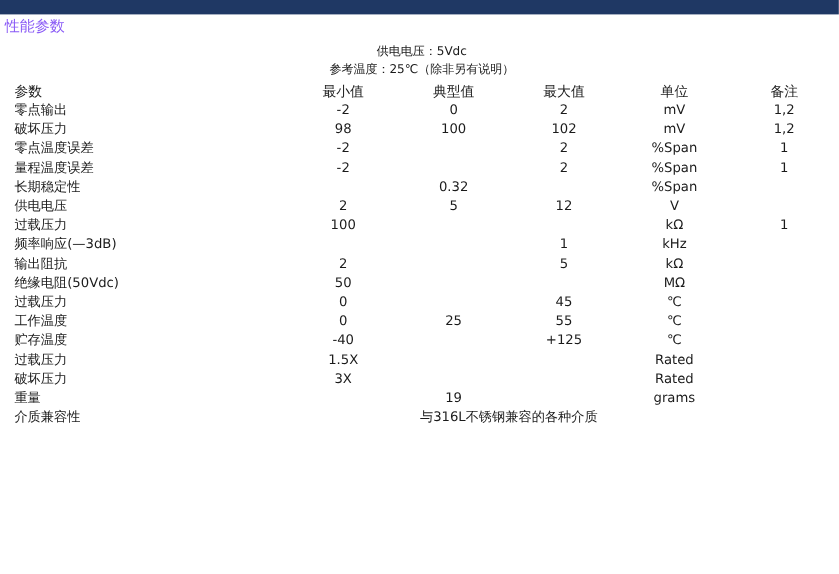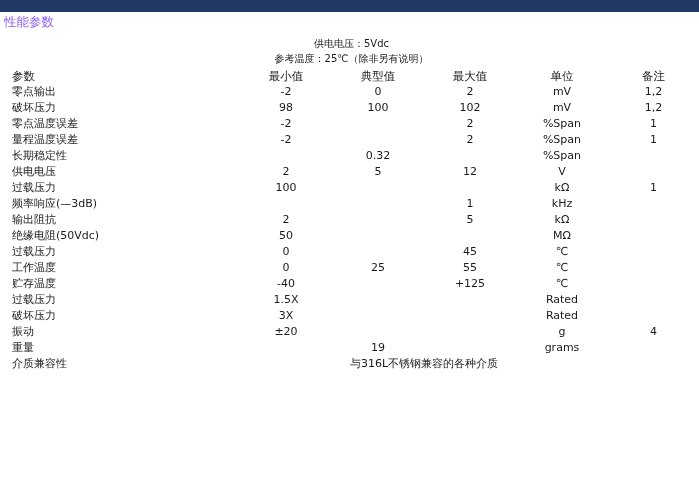--- a/index.html
+++ b/index.html
@@ -225,28 +225,20 @@
       </tr>
       <tr>
         <td class="param">破坏压力</td>
         <td class="c">3X</td>
         <td class="c"></td>
         <td class="c"></td>
         <td class="c">Rated</td>
         <td class="c"></td>
       </tr>
       <tr>
-        <td class="param">振动</td>
-        <td class="c">±20</td>
-        <td class="c"></td>
-        <td class="c"></td>
-        <td class="c">g</td>
-        <td class="c">4</td>
-      </tr>
-      <tr>
         <td class="param">重量</td>
         <td class="c"></td>
         <td class="c">19</td>
         <td class="c"></td>
         <td class="c">grams</td>
         <td class="c"></td>
       </tr>
       <tr>
         <td class="param">介质兼容性</td>
         <td class="c" colspan="4">与316L不锈钢兼容的各种介质</td>

